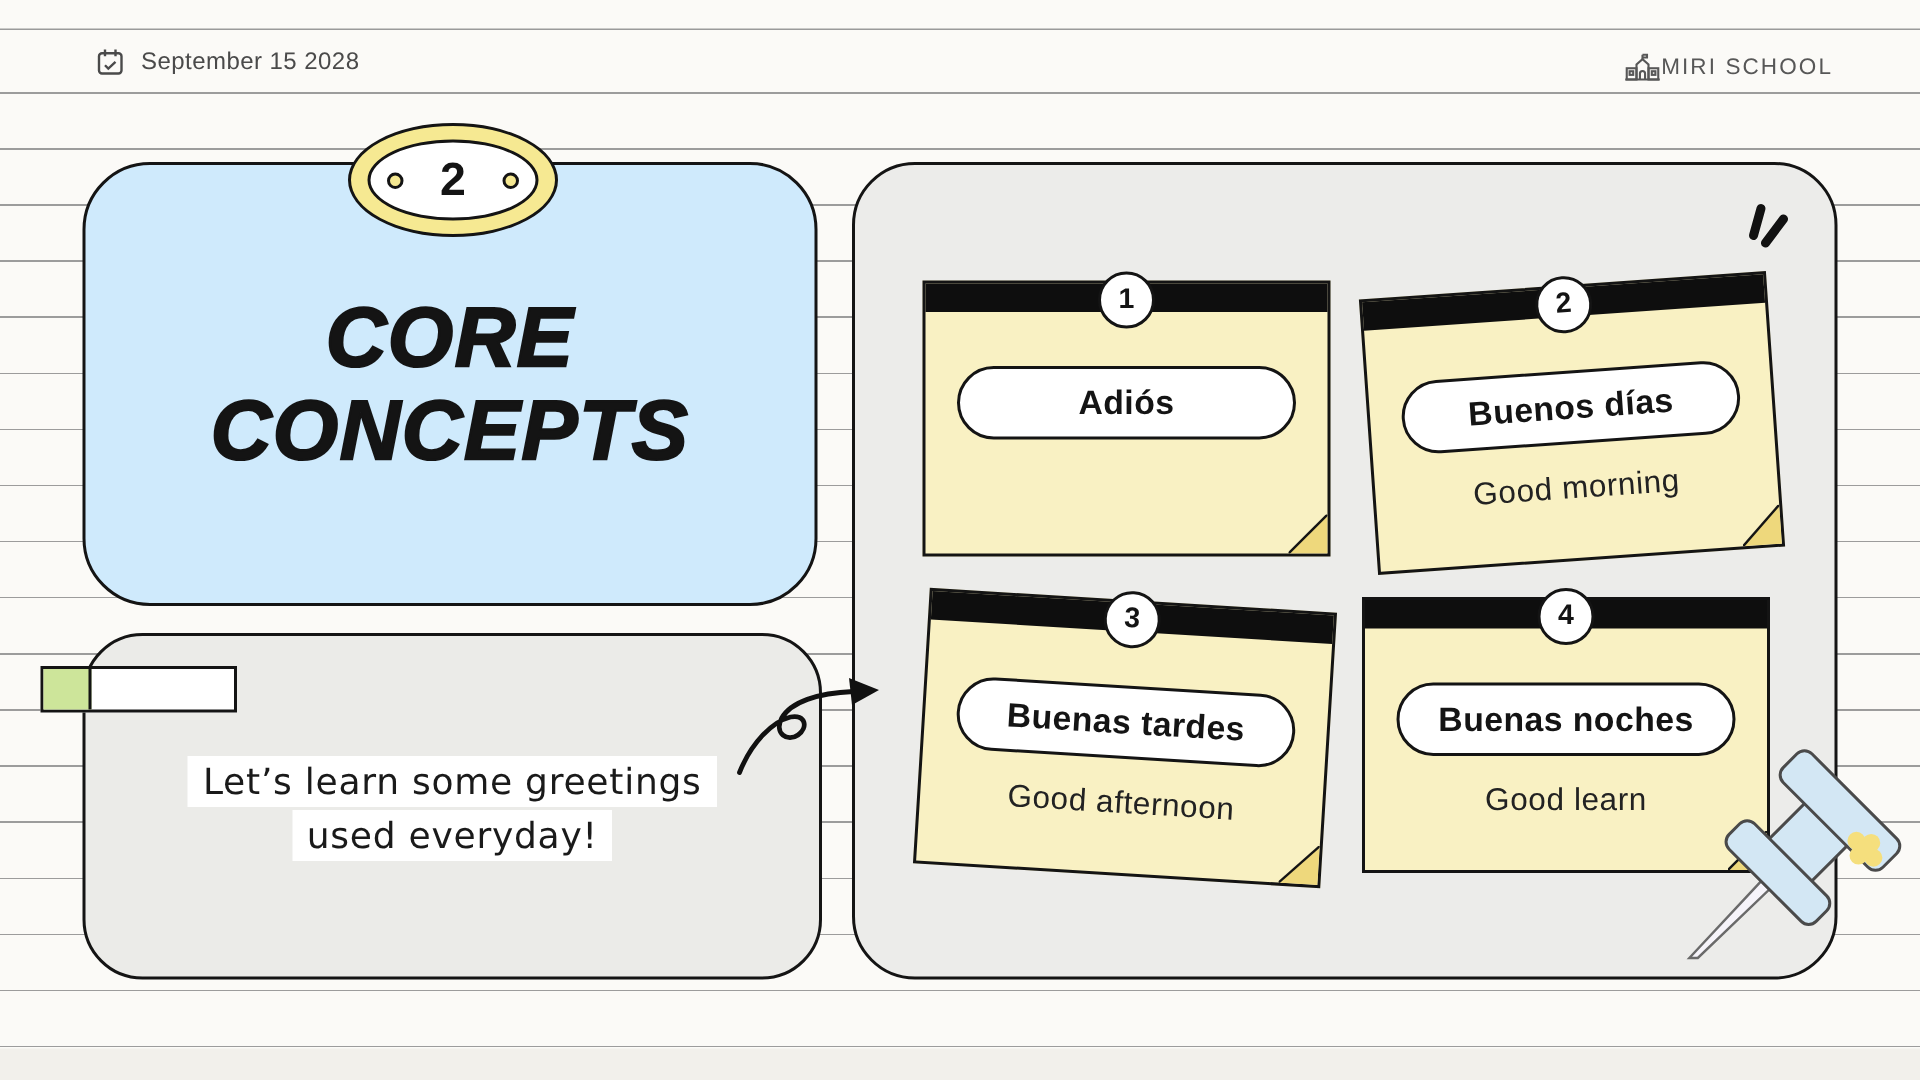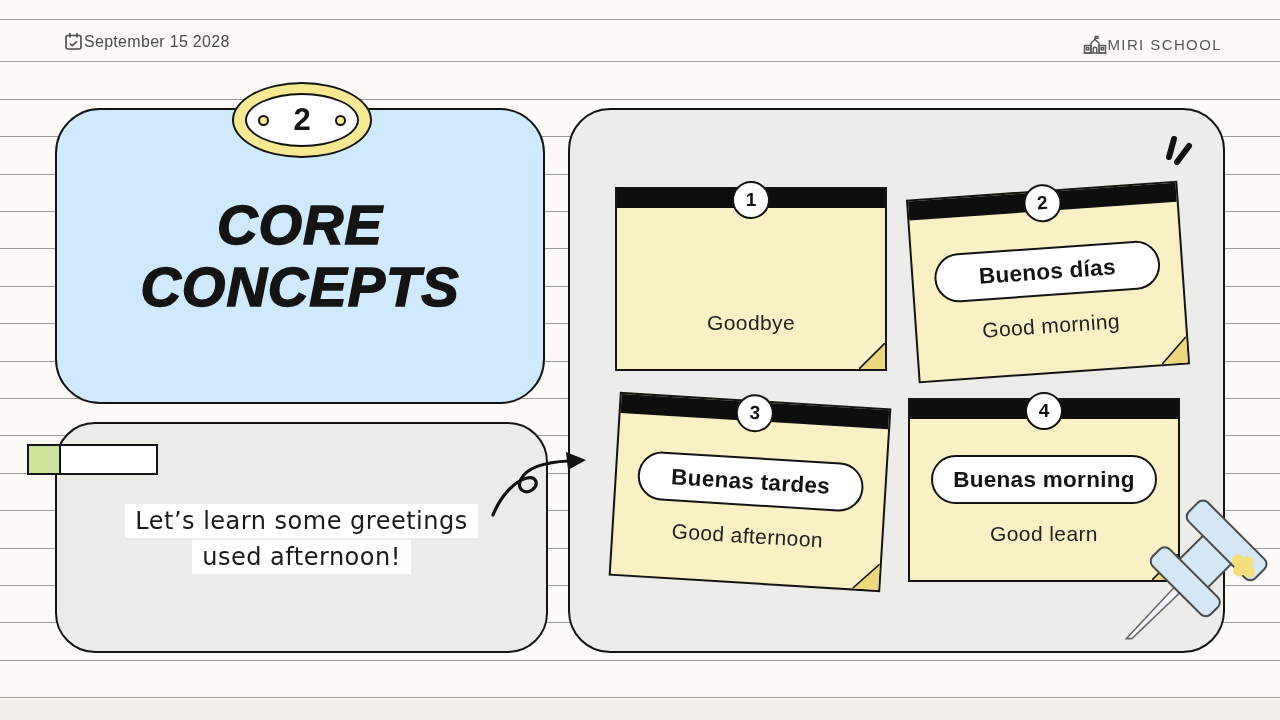--- a/index.html
+++ b/index.html
@@ -10,21 +10,21 @@
   }
   
   .top-rule{ position:absolute; left:0; top:19px; width:100%; height:1px; background:#9a9a9a; }
   .ruled-lines{
     position:absolute; left:0; top:24.6px; width:100%; height:675px;
     background:repeating-linear-gradient(180deg, transparent 0px, transparent 36.4px, #9c9c9c 36.4px, #9c9c9c 37.4px);
   }
   .bottom-band{ position:absolute; left:0; top:699px; width:100%; height:21px; background:#f2f0eb; }
 
   
-  .hdr-left{ position:absolute; left:64px; top:32px; display:flex; align-items:center; gap:1px;
+  .hdr-left{ position:absolute; left:64px; top:32px; display:flex; align-items:center; gap:11px;
              font-size:16px; color:#4a4a4a; letter-spacing:.3px; }
   .hdr-right{ position:absolute; right:58px; top:33px; display:flex; align-items:center; gap:0;
               font-size:15px; color:#575757; letter-spacing:1.4px; }
   .hdr-icon svg{ display:block; }
 
   
   .title-card{
     position:absolute; left:55px; top:108px; width:490px; height:296px;
     background:#cfeafc; border:2px solid #141414; border-radius:45px;
     display:flex; align-items:center; justify-content:center; text-align:center;font-style:italic;
@@ -133,39 +133,39 @@
     <span class="dot l"></span>
     <span class="dot r"></span>
   </div>
 
   <div class="intro-card"></div>
   <div class="highlight-bar">
     <div class="green"></div>
   </div>
   <div class="intro-text">
     <span>Let’s learn some greetings</span><br>
-    <span>used afternoon!</span>
+    <span>used everyday!</span>
   </div>
 
   <svg class="arrow-doodle" viewBox="0 0 105 72">
     <path d="M4 66 C 12 46 26 32 38 29 C 48 27 50 36 43 41 C 36 46 27 40 32 30 C 38 19 56 13 80 12" fill="none" stroke="#111" stroke-width="3.2" stroke-linecap="round"></path>
     <polygon points="97,11 77,3 79,21" fill="#111"></polygon>
   </svg>
 
   <div class="notes-panel"></div>
 
   <svg class="sparkle" viewBox="0 0 40 42">
     <path d="M14 6 L9 24" stroke="#111" stroke-width="6" stroke-linecap="round"></path>
     <path d="M29 13 L17 29" stroke="#111" stroke-width="6" stroke-linecap="round"></path>
   </svg>
 
   <div class="note note-1">
     <div class="bar"></div>
     <div class="nbadge">1</div>
-    <div class="trans">Goodbye</div>
+    <div class="pill">Adiós</div>
     <svg class="fold" viewBox="0 0 26 26">
       <polygon points="0,26 26,0 26,26" fill="#eed87c"></polygon>
       <line x1="0" y1="26" x2="26" y2="0" stroke="#141414" stroke-width="1.6"></line>
     </svg>
   </div>
 
   <div class="note note-2">
     <div class="bar"></div>
     <div class="nbadge">2</div>
     <div class="pill">Buenos días</div>
@@ -183,21 +183,21 @@
     <div class="trans">Good afternoon</div>
     <svg class="fold" viewBox="0 0 26 26">
       <polygon points="0,26 26,0 26,26" fill="#eed87c"></polygon>
       <line x1="0" y1="26" x2="26" y2="0" stroke="#141414" stroke-width="1.6"></line>
     </svg>
   </div>
 
   <div class="note note-4">
     <div class="bar"></div>
     <div class="nbadge">4</div>
-    <div class="pill">Buenas morning</div>
+    <div class="pill">Buenas noches</div>
     <div class="trans">Good learn</div>
     <svg class="fold" viewBox="0 0 26 26">
       <polygon points="0,26 26,0 26,26" fill="#eed87c"></polygon>
       <line x1="0" y1="26" x2="26" y2="0" stroke="#141414" stroke-width="1.6"></line>
     </svg>
   </div>
 
   <svg class="pushpin" viewBox="0 0 155 205">
     <g transform="translate(85,80) rotate(45)">
       <polygon points="-4,26 4,26 2.5,96 -1.5,100" fill="#f6f4fa" stroke="#6a6a6a" stroke-width="1.6"></polygon>

